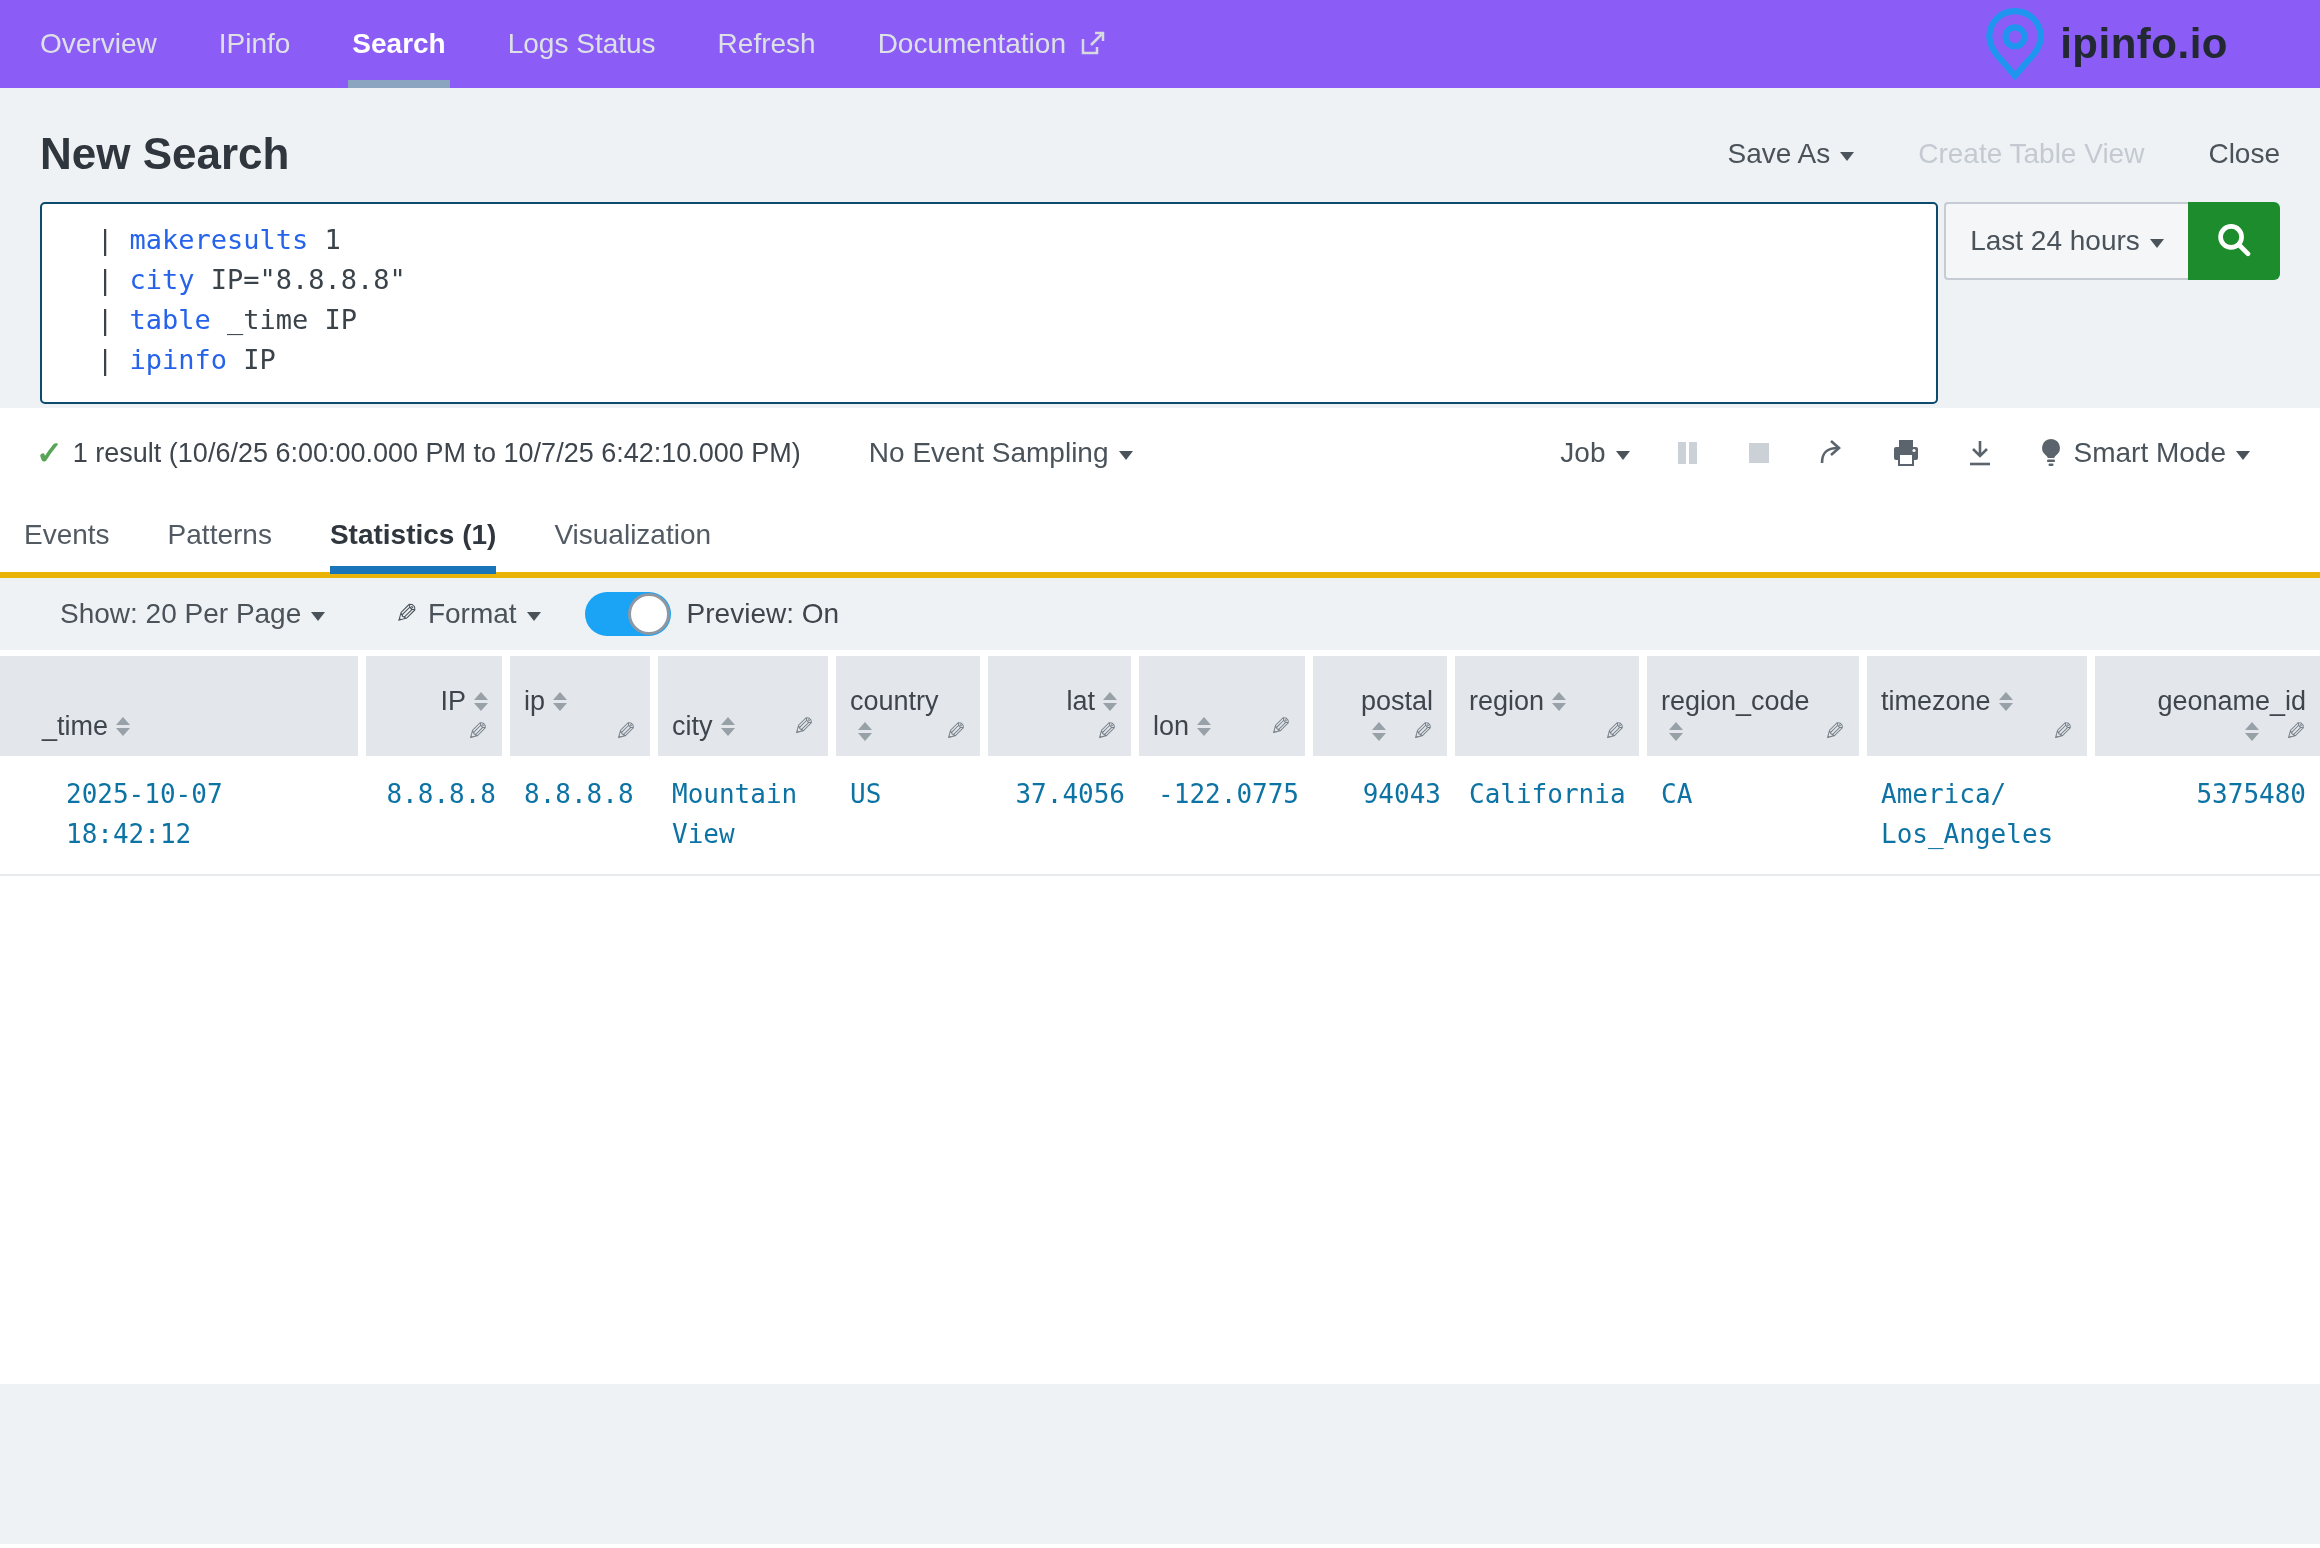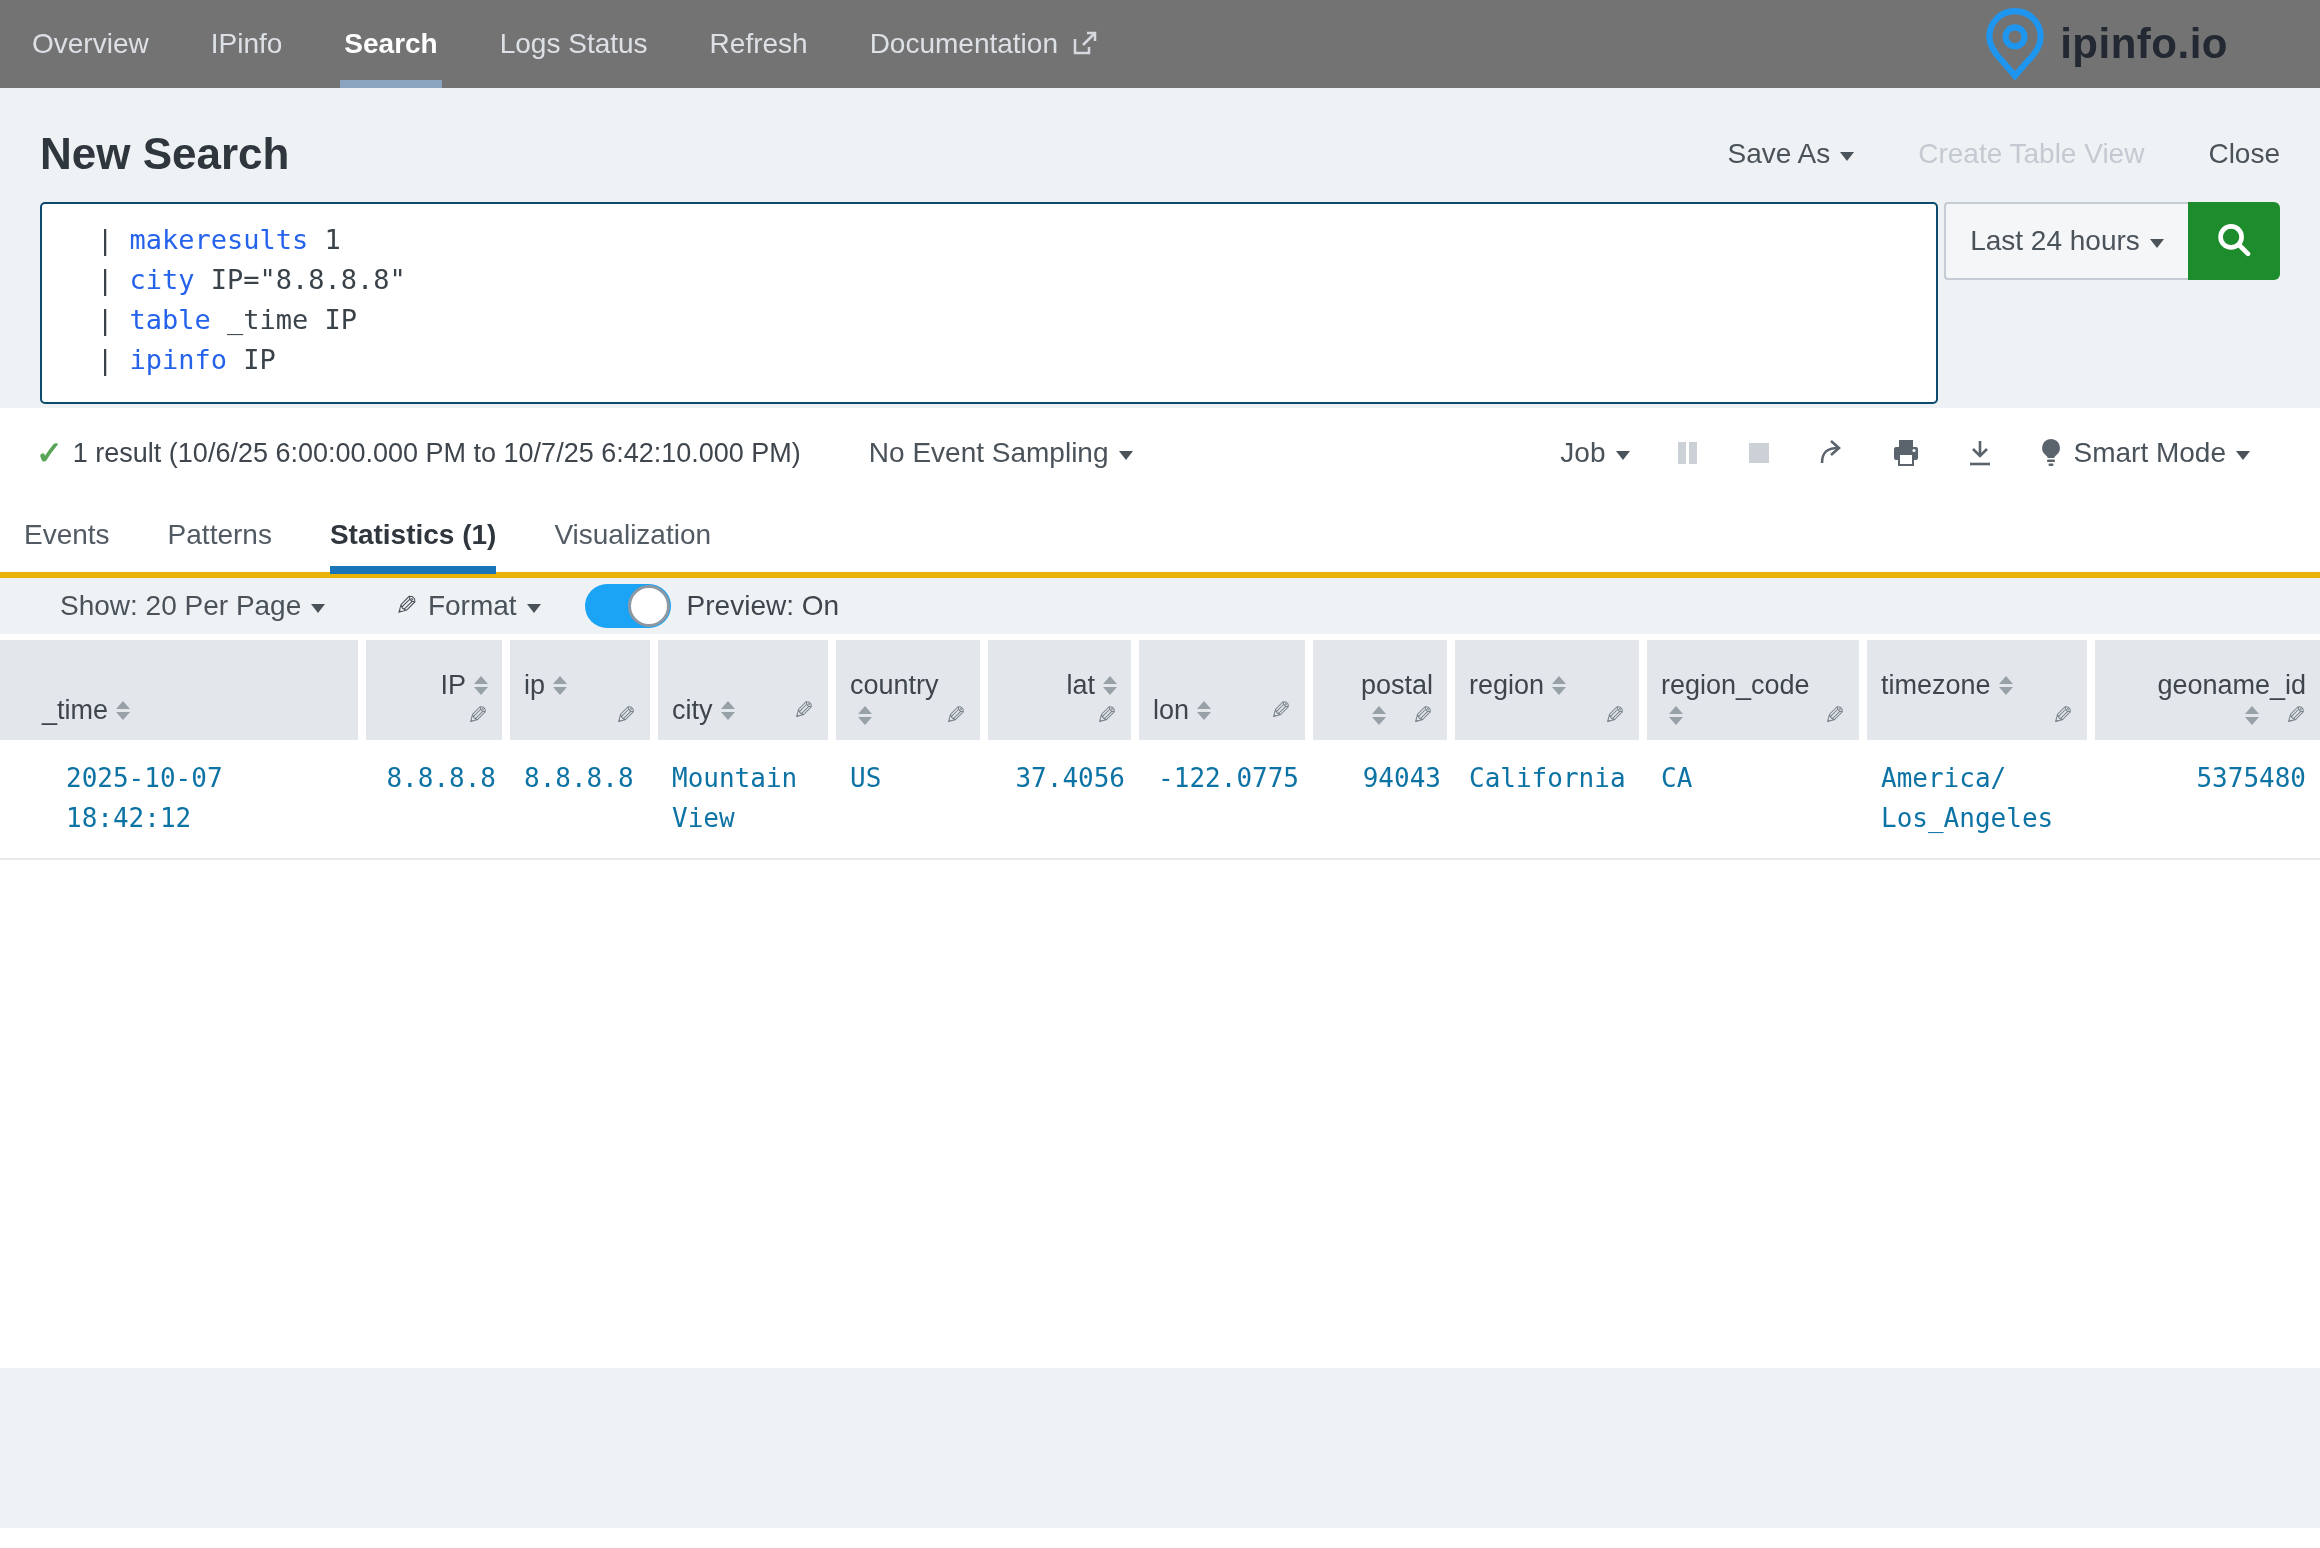--- a/index.html
+++ b/index.html
@@ -1,20 +1,20 @@
 <!DOCTYPE html>
 <html><head>
 <meta charset="utf-8">
 <style>
   * { margin:0; padding:0; box-sizing:border-box; }
   html,body { width:2320px; height:1548px; overflow:hidden; background:#fff;
     font-family:"Liberation Sans", sans-serif; }
 
   
-  .topnav { height:88px; background:#737373; display:flex; align-items:center; padding-left:32px; }
+  .topnav { height:88px; background:#8b5cf6; display:flex; align-items:center; padding-left:40px; }
   .nav-items { display:flex; align-items:stretch; height:100%; }
   .nav-item { position:relative; display:flex; align-items:center; margin-right:62px;
     color:#dde1e6; font-size:28px; cursor:pointer; }
   .nav-item.active { color:#ffffff; font-weight:600; }
   .nav-item.active::after { content:""; position:absolute; left:-4px; right:-4px; bottom:0;
     height:8px; background:#8ba5c0; }
   .nav-item .ext { margin-left:12px; display:inline-flex; }
   .topnav .spacer { flex:1; }
   .logo { display:flex; align-items:center; gap:14px; padding-right:92px; cursor:pointer; }
   .logo-text { font-size:42px; font-weight:700; color:#232932; letter-spacing:.5px; }
@@ -62,21 +62,21 @@
     font-style:normal; cursor:pointer; line-height:1; }
 
   
   .tabs-row { background:#fff; padding:0 24px; display:flex; height:80px; border-bottom:6px solid #eab308; }
   .tab { position:relative; display:flex; align-items:center; margin-right:58px; font-size:28px;
     color:#525a63; cursor:pointer; }
   .tab.active { color:#2f363d; font-weight:700; }
   .tab.active::after { content:""; position:absolute; left:0; right:0; bottom:-2px; height:8px; background:#1a74b8; }
 
   
-  .results-toolbar { height:56px; background:#eff2f4; display:flex; align-items:center; padding-left:60px; }
+  .results-toolbar { height:72px; background:#eff2f4; display:flex; align-items:center; padding-left:60px; }
   .show-dd { display:inline-flex; align-items:center; font-size:28px; color:#4a525a; cursor:pointer; }
   .format-dd { display:inline-flex; align-items:center; font-size:28px; color:#4a525a; margin-left:70px; cursor:pointer; }
   .format-dd .pencil { color:#4a525a; margin-right:10px; font-size:27px; }
   .toggle { position:relative; width:86px; height:44px; border-radius:22px; background:#1ba3f6;
     margin-left:44px; cursor:pointer; flex:none; }
   .toggle .knob { position:absolute; top:1px; right:1px; width:42px; height:42px; border-radius:50%;
     background:#fff; border:3px solid #8e98a2; }
   .preview-label { font-size:28px; color:#3e454d; margin-left:16px; }
 
   

